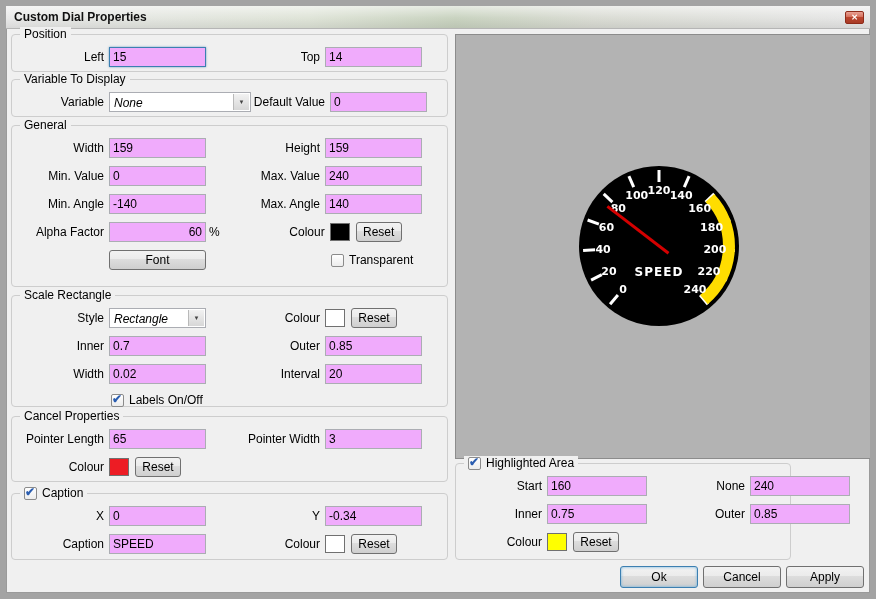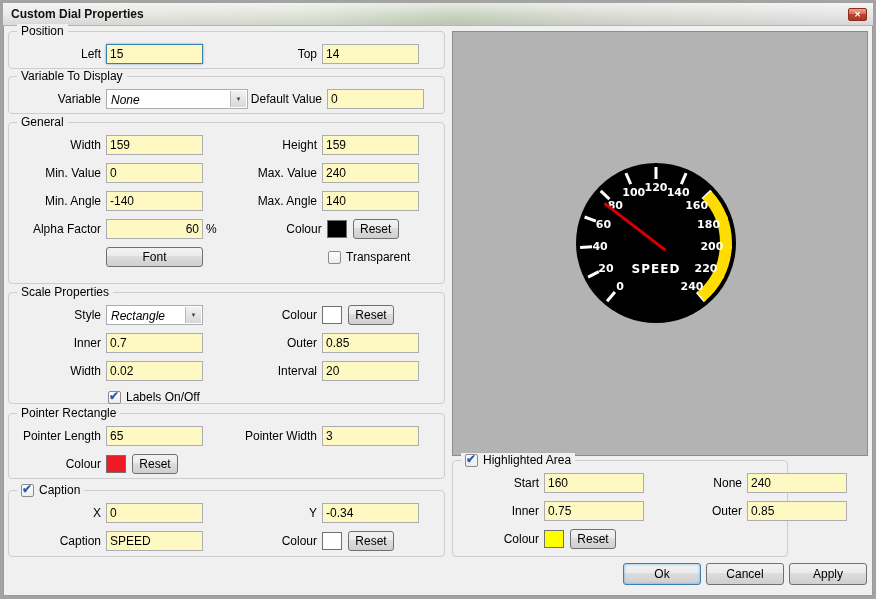--- a/index.html
+++ b/index.html
@@ -1,18 +1,18 @@
 <!DOCTYPE html>
 <html><head>
 <meta charset="utf-8">
 <style>
   html,body { margin:0; padding:0; background:#6b6b6b; }
   .dialog {
     position:relative; width:876px; height:599px; box-sizing:border-box;
-    border:3px solid #a3a3a3; background:#f0f0f0; overflow:hidden;
+    border:6px solid #a3a3a3; background:#f0f0f0; overflow:hidden;
     font-family:"Liberation Sans",sans-serif; font-size:12px; color:#000;
     box-shadow: inset 0 0 0 1px #9a9a9a;
   }
   .titlebar {
     position:absolute; left:0; right:0; top:0; height:22px;
     background:
       linear-gradient(to bottom, rgba(255,255,255,.55), rgba(255,255,255,0) 55%, rgba(0,0,0,.07)),
       linear-gradient(to right, #e9e9e9, #dfe4d8 35%, #c9d3c0 52%, #dadcd4 68%, #e7e7e7);
     border-bottom:1px solid #b5b5b5;
   }
@@ -31,21 +31,21 @@
   .legend {
     position:absolute; top:-8px; left:8px; background:#f0f0f0; padding:0 4px;
     white-space:nowrap; line-height:14px;
   }
   .legend.with-cb { display:flex; align-items:center; gap:5px; }
   .row { display:flex; align-items:center; height:20px; margin-bottom:8px; }
   .lbl { text-align:right; margin-right:5px; white-space:nowrap; flex:none; }
   .w74{width:74px} .w86{width:86px} .w92{width:92px} .w97{width:97px} .w98{width:98px}
   .w100{width:100px} .w105{width:105px} .w114{width:114px} .w142{width:142px}
   .txt {
-    height:20px; box-sizing:border-box; border:1px solid #abadb3; background:#fef9c3;
+    height:20px; box-sizing:border-box; border:1px solid #abadb3; background:#f0abfc;
     font:12px "Liberation Sans",sans-serif; padding:0 3px; flex:none;
   }
   .txt.focused { border:1px solid #3c7fb1; box-shadow:0 0 2px rgba(60,127,177,.7); }
   .ta-r { text-align:right; }
   .combo {
     height:20px; box-sizing:border-box; border:1px solid #abadb3; background:#fff;
     position:relative; padding:3px 20px 0 4px; flex:none; white-space:nowrap; overflow:hidden;font-style:italic;
   }
   .combo .arrow {
     position:absolute; top:1px; right:1px; bottom:1px; width:15px;
@@ -146,21 +146,21 @@
     <div class="row">
       <span class="spacer" style="width:97px"></span>
       <button class="btn btn-font">Font</button>
       <span class="spacer" style="width:125px"></span>
       <span class="cb"></span>
       <span class="cb-label">Transparent</span>
     </div>
   </div>
 
   <div class="grp" style="top:289px;height:112px">
-    <span class="legend">Scale Properties</span>
+    <span class="legend">Scale Rectangle</span>
     <div class="row">
       <span class="lbl w92">Style</span>
       <div class="combo w97">
         <span>Rectangle</span>
         <span class="arrow"></span>
       </div>
       <span class="lbl w114">Colour</span>
       <span class="swatch" style="background-color: rgb(255, 255, 255);"></span>
       <button class="btn btn-sm">Reset</button>
     </div>
@@ -177,21 +177,21 @@
       <input class="txt w97" value="20" style="">
     </div>
     <div class="row" style="height:16px;margin-bottom:4px">
       <span class="spacer" style="width:99px"></span>
       <span class="cb checked"></span>
       <span class="cb-label">Labels On/Off</span>
     </div>
   </div>
 
   <div class="grp" style="top:410px;height:66px">
-    <span class="legend">Pointer Rectangle</span>
+    <span class="legend">Cancel Properties</span>
     <div class="row">
       <span class="lbl w92">Pointer Length</span>
       <input class="txt w97" value="65" style="">
       <span class="lbl w114">Pointer Width</span>
       <input class="txt w97" value="3" style="">
     </div>
     <div class="row">
       <span class="lbl w92">Colour</span>
       <span class="swatch" style="background-color: rgb(237, 28, 36);"></span>
       <button class="btn btn-sm">Reset</button>

